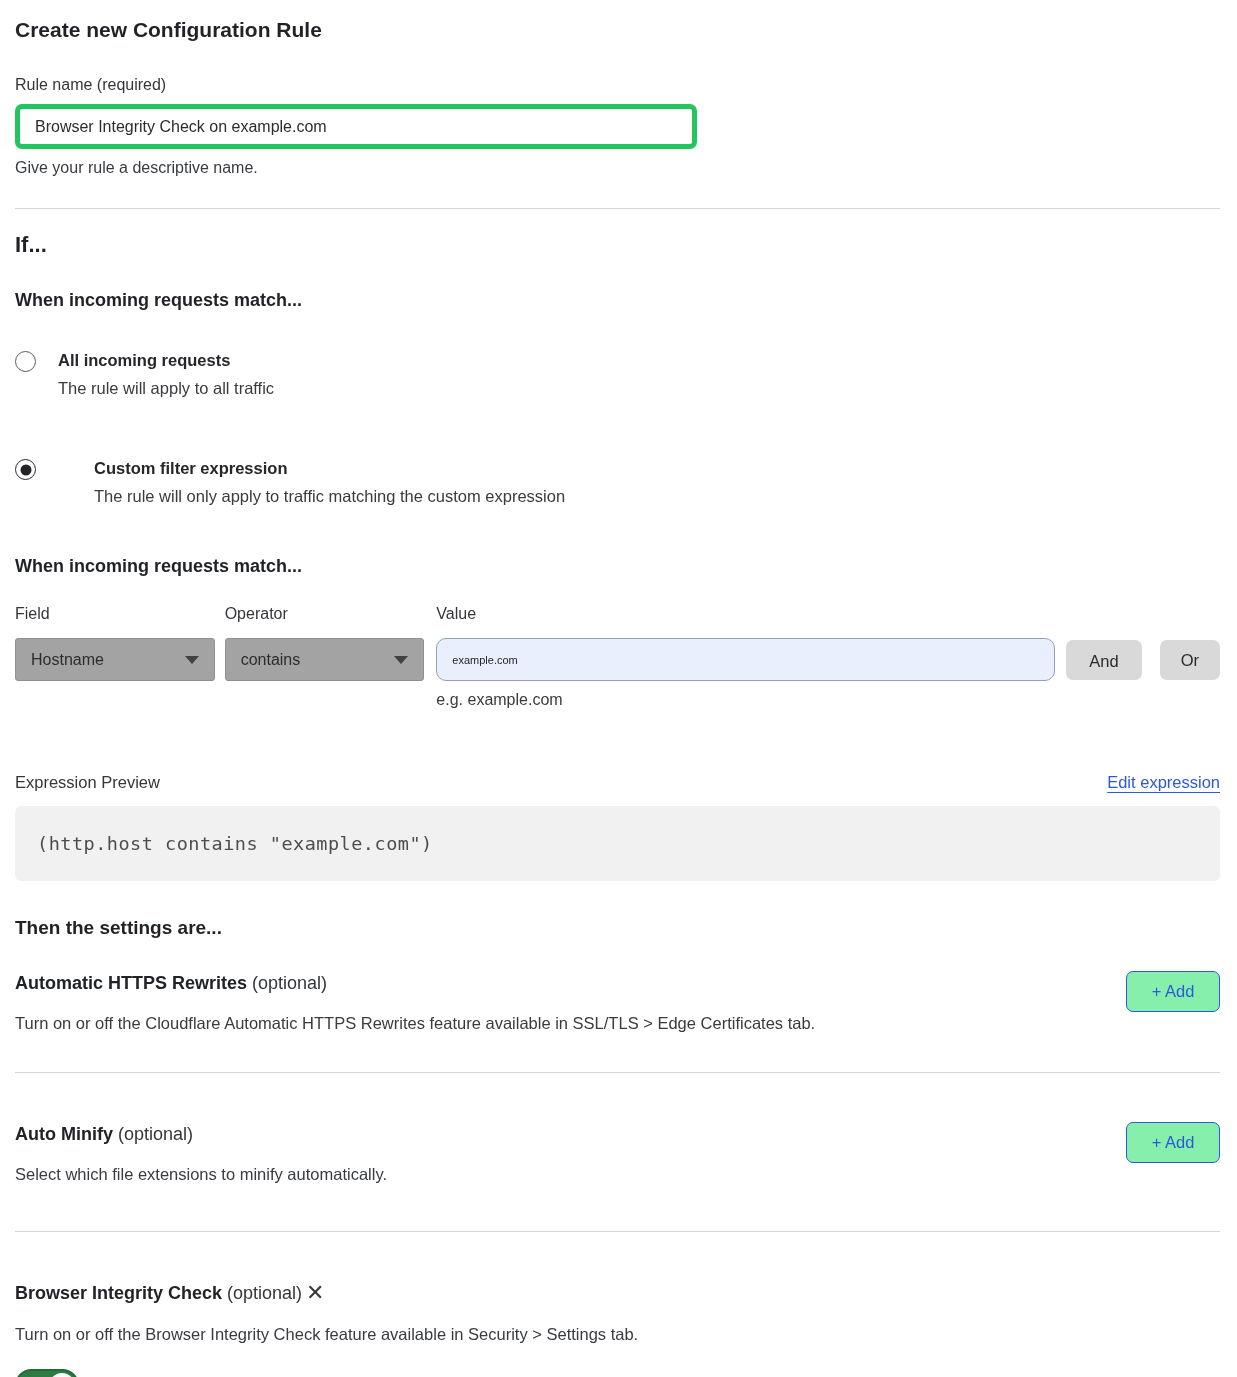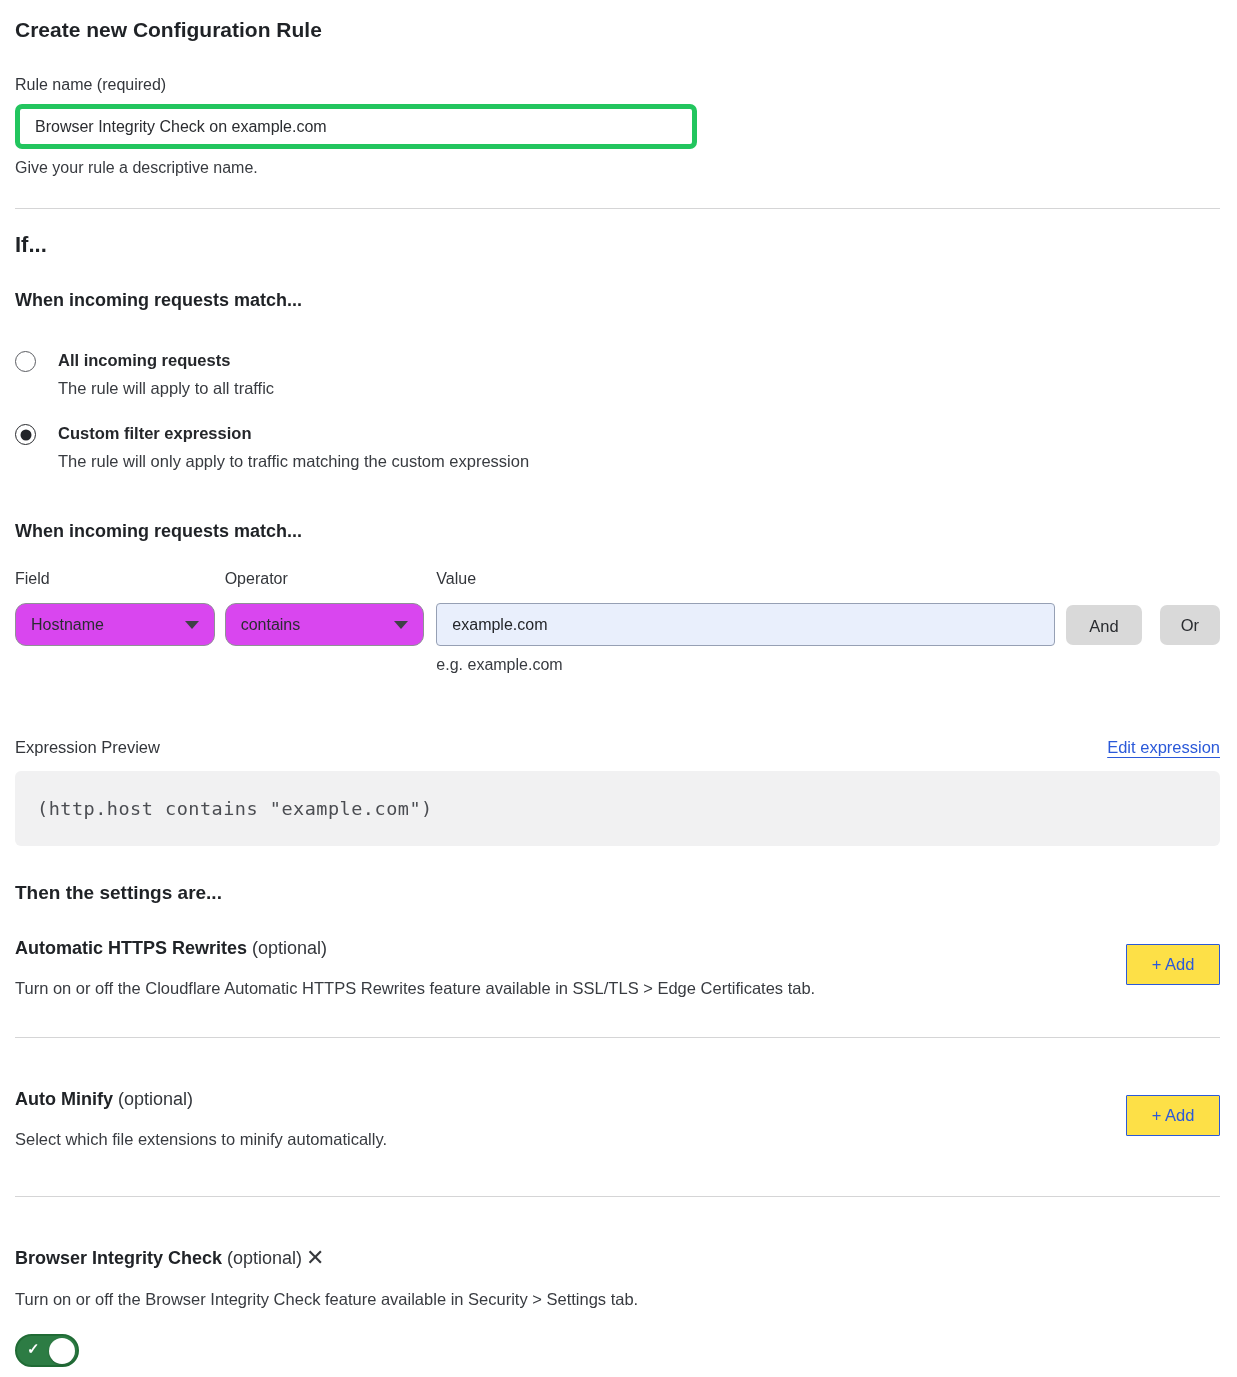--- a/index.html
+++ b/index.html
@@ -36,21 +36,21 @@
   .divider-3 { margin-top: 46px; }
 
   .h2 { font-size: 22px; font-weight: 700; color: #1f2226; margin: 23px 0 0 0; line-height: 26px; }
   .h3 { font-size: 18px; font-weight: 700; color: #1f2226; margin: 0; line-height: 22px; }
   .h3-match-1 { margin-top: 31px; }
   .h3-match-2 { margin-top: 48px; }
   .h3-then { font-size: 19px; margin-top: 36px; }
 
   
   .radio-option { display: flex; align-items: flex-start; margin-top: 38px; cursor: pointer; }
-  .radio-option.second { margin-top: 23px; }
+  .radio-option.second { margin-top: 58px; gap: 36px; }
   .radio {
     flex: 0 0 auto; width: 21px; height: 21px; border-radius: 50%;
     border: 1.5px solid #5b5d62; background: #fff; margin-top: 2px;
     position: relative;
   }
   .radio.checked { border-color: #27292d; }
   .radio.checked::after {
     content: ""; position: absolute; left: 50%; top: 50%;
     width: 11px; height: 11px; border-radius: 50%;
     background: #222428; transform: translate(-50%, -50%);
@@ -59,35 +59,35 @@
   .option-title { font-size: 16.5px; font-weight: 700; color: #25272b; line-height: 22px; }
   .option-desc { font-size: 16.5px; color: #383b40; line-height: 22px; margin-top: 6px; }
 
   
   .builder-row { display: flex; align-items: flex-start; margin-top: 27px; }
   .col-field   { width: 200px; margin-right: 10px; }
   .col-operator{ width: 200px; margin-right: 12px; }
   .col-value   { width: 620px; margin-right: 11px; }
   .builder-label { font-size: 16px; color: #33363b; line-height: 20px; margin-bottom: 14px; }
   .select {
-    height: 43px; border: 1px solid #8f9096; border-radius: 11px;
-    background: #d946ef; display: flex; align-items: center;
+    height: 43px; border: 1px solid #8f9096; border-radius: 3px;
+    background: #a3a3a3; display: flex; align-items: center;
     justify-content: space-between; padding: 0 15px; cursor: pointer;
   }
   .select-value { font-size: 16px; color: #2a2c30; }
   .caret {
     width: 0; height: 0; margin-left: 8px;
     border-left: 7px solid transparent; border-right: 7px solid transparent;
     border-top: 8px solid #3f4146;
   }
   .value-input {
     width: 100%; height: 43px;
-    border: 1px solid #96a0b4; border-radius: 4px;
+    border: 1px solid #96a0b4; border-radius: 10px;
     background: #e9effc; padding: 0 15px;
-    font-size: 16px; color: #24262a; outline: none;
+    font-size: 11px; color: #24262a; outline: none;
     font-family: "Liberation Sans", sans-serif;
   }
   .value-help { margin-top: 10px; font-size: 16px; color: #383b40; }
   .btn-gray {
     margin-top: 36px; height: 40px; border: none; border-radius: 7px;
     background: #d9d9d9; color: #2a2c30; font-size: 16.5px;
     font-family: "Liberation Sans", sans-serif;
     padding: 0 24px; cursor: pointer;
   }
   .btn-and { margin-right: 18px; padding: 12px 23px; }
@@ -112,25 +112,25 @@
   
   .setting-row { display: flex; justify-content: space-between; align-items: flex-start; }
   .setting-row-1 { margin-top: 32px; }
   .setting-row-2 { margin-top: 49px; }
   .setting-row-3 { margin-top: 48px; }
   .setting-titleline { font-size: 18px; line-height: 24px; }
   .setting-title { font-weight: 700; color: #202327; }
   .optional { font-weight: 400; color: #33363b; }
   .setting-desc { margin-top: 17px; font-size: 16.5px; color: #383b40; line-height: 22px; }
   .btn-add {
-    height: 41px; min-width: 94px; background: #fde047;
-    border: 1px solid #2b59d9; border-radius: 1px;
+    height: 41px; min-width: 94px; background: #86efac;
+    border: 1px solid #2b59d9; border-radius: 7px;
     color: #2b59d9; font-size: 16.5px; padding: 0 19px;
     font-family: "Liberation Sans", sans-serif; cursor: pointer;
-    margin-top: 8px;
+    margin-top: 0;
   }
   .bic-header { display: flex; justify-content: flex-start; align-items: center; }
   .close-icon {
     font-size: 22px; color: #36383c; line-height: 22px; cursor: pointer;
     font-weight: 400; padding: 2px 4px; margin-right: 7px;
   }
 
   
   .toggle {
     margin-top: 24px; width: 64px; height: 33px; border-radius: 17px;

